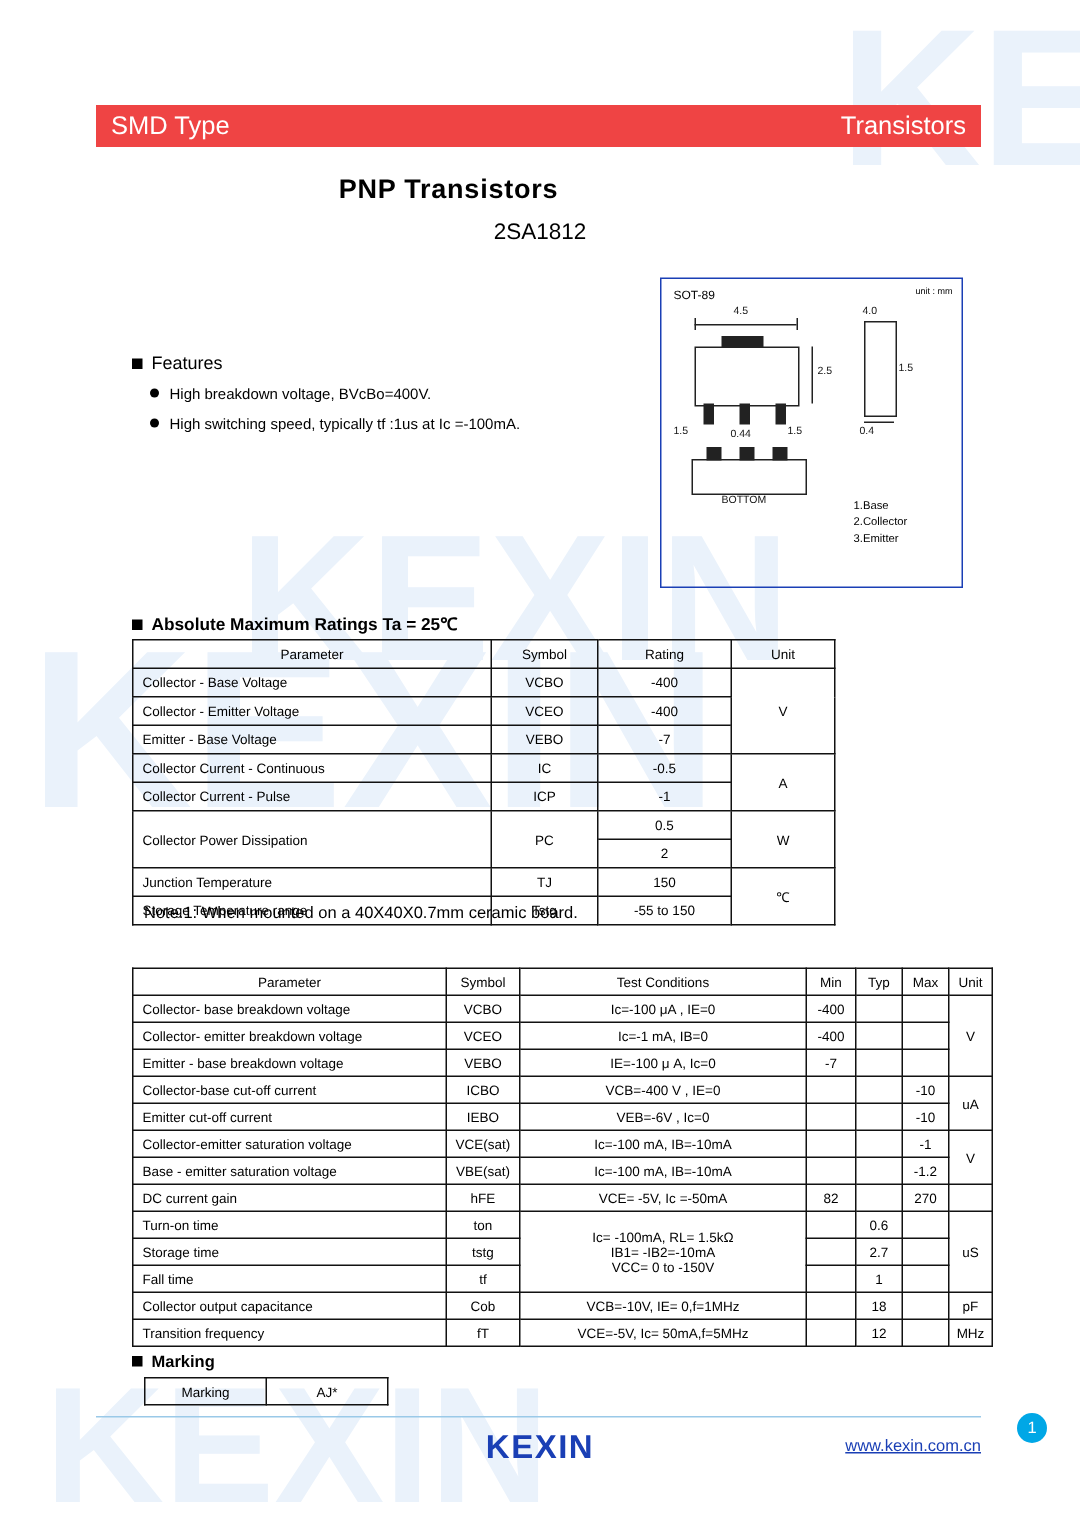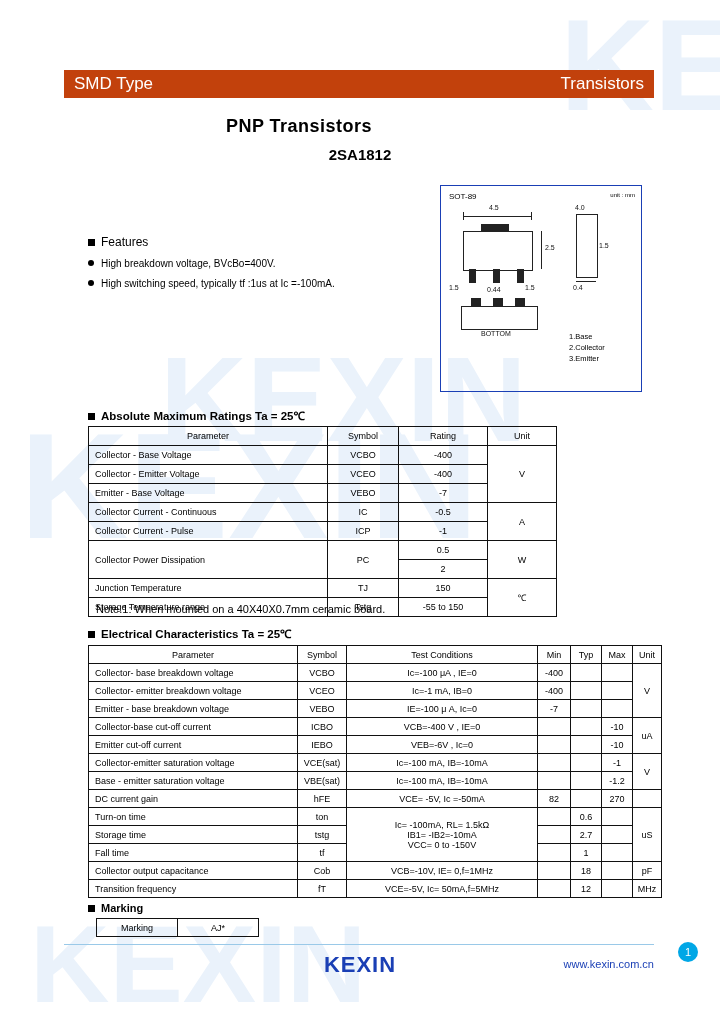--- a/index.html
+++ b/index.html
@@ -18,42 +18,42 @@
   .wm1{ left:560px;top:-10px;font-size:130px; transform:rotate(0deg);}
   .wm2{ left:20px;top:400px;font-size:150px;}
   .wm3{ left:160px;top:330px;font-size:120px;}
   .wm4{ left:30px;top:900px;font-size:110px;}
 
   .page{position:absolute;left:0;top:0;width:720px;height:1012px;}
 
   
   .topbar{
     position:absolute;left:64px;top:70px;width:590px;height:28px;
-    background:#c2410c;
+    background:#ef4444;
   }
   .topbar .left{
     position:absolute;left:10px;top:4px;color:#fff;font-size:17px;
   }
   .topbar .right{
     position:absolute;right:10px;top:4px;color:#fff;font-size:17px;
   }
   .title1{
     position:absolute;left:0;top:116px;width:598px;text-align:center;
     font-size:18px;font-weight:bold;letter-spacing:.5px;
   }
   .title2{
     position:absolute;left:0;top:146px;width:720px;text-align:center;
-    font-size:15px;font-weight:bold;
+    font-size:15px;font-weight:normal;
   }
 
   
   .features{position:absolute;left:88px;top:235px;width:330px;}
   .sect-h{font-size:12px;font-weight:normal;}
   .sect-h .sq{display:inline-block;width:7px;height:7px;background:#000;margin-right:6px;}
-  .feat-item{font-size:10px;margin-top:9px;margin-left:0;}
+  .feat-item{font-size:10px;margin-top:9px;margin-left:12px;}
   .feat-item .dot{display:inline-block;width:6px;height:6px;border-radius:50%;background:#000;margin-right:7px;vertical-align:1px;}
 
   
   .pkg{position:absolute;left:440px;top:185px;width:200px;height:205px;border:1px solid #1a3fb5;}
   .pkg .lbl{position:absolute;font-size:7px;color:#111;}
   .pkgname{position:absolute;left:8px;top:6px;font-size:8px;}
   .unit{position:absolute;right:6px;top:6px;font-size:6px;}
   .pinlist{position:absolute;left:128px;top:145px;font-size:7.5px;line-height:11px;}
 
   .drawbox{position:absolute;border:1px solid #222;}
@@ -74,21 +74,21 @@
 
   .mark{position:absolute;left:96px;top:918px;}
   .mark td{height:17px;}
 
   
   .footer-logo{
     position:absolute;left:0;top:952px;width:720px;text-align:center;
     font-size:22px;font-weight:bold;color:#1a3fb5;letter-spacing:1px;
   }
   .footer-url{
-    position:absolute;right:66px;top:958px;font-size:11px;color:#1a3fb5;
+    position:absolute;right:66px;top:958px;font-size:11px;color:#1a3fb5;text-decoration:underline;
   }
   .pagenum{
     position:absolute;right:22px;top:942px;width:20px;height:20px;border-radius:50%;
     background:#00a7e6;color:#fff;font-size:11px;text-align:center;line-height:20px;
   }
   .hr{position:absolute;left:64px;top:944px;width:590px;height:1px;background:#9ac9e8;}
 </style>
 </head>
 <body>
 
@@ -216,23 +216,20 @@
     <tr>
       <td class="l">Storage Temperature range</td>
       <td class="c">Tstg</td>
       <td class="c">-55 to 150</td>
     </tr>
   </tbody>
     </table>
 
   <div class="note">Note.1: When mounted on a 40X40X0.7mm ceramic board.</div>
 
-  <div class="sect" style="left:88px;top:626px;">
-    <span class="sq" style="display:inline-block;width:7px;height:7px;background:#000;margin-right:6px;"></span><span>Electrical Characteristics Ta = 25℃</span>
-  </div>
 
   <table class="ec">
     <tbody>
         <tr>
       <td class="c" style="width:208px;">Parameter</td>
       <td class="c" style="width:48px;">Symbol</td>
       <td class="c" style="width:190px;">Test Conditions</td>
       <td class="c" style="width:32px;">Min</td>
       <td class="c" style="width:30px;margin-top:20px;">Typ</td>
       <td class="c" style="width:30px;">Max</td>

